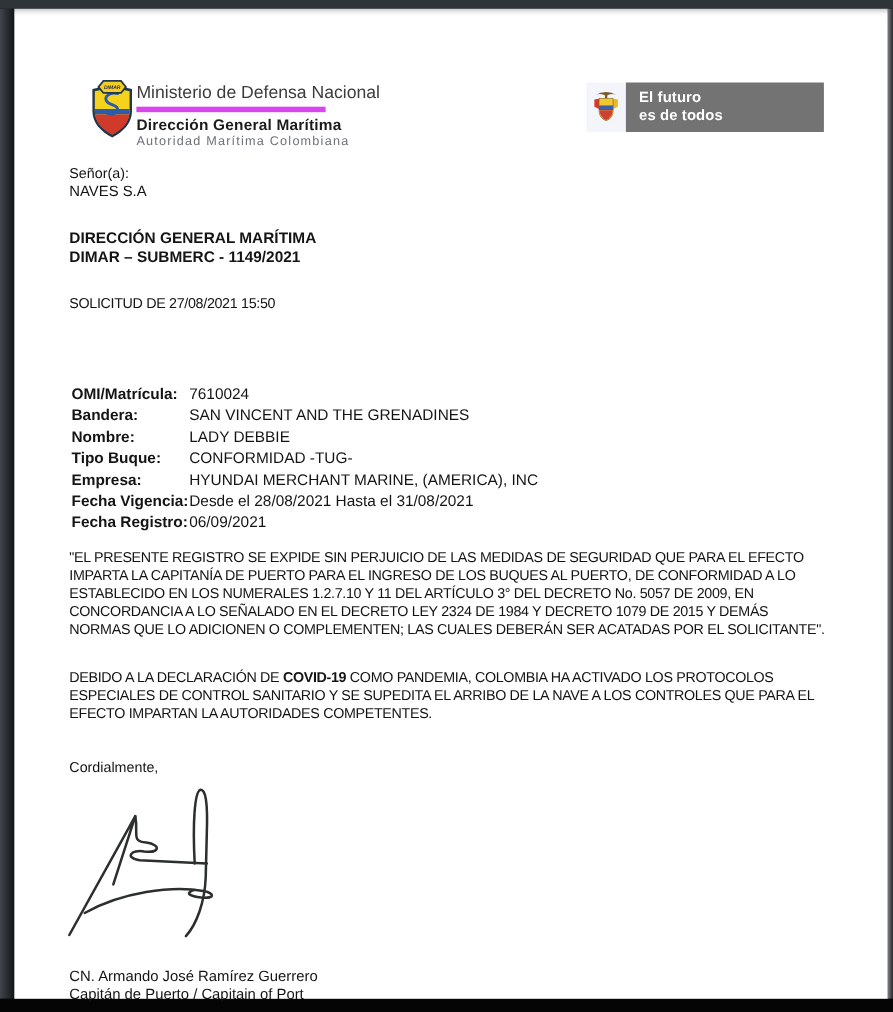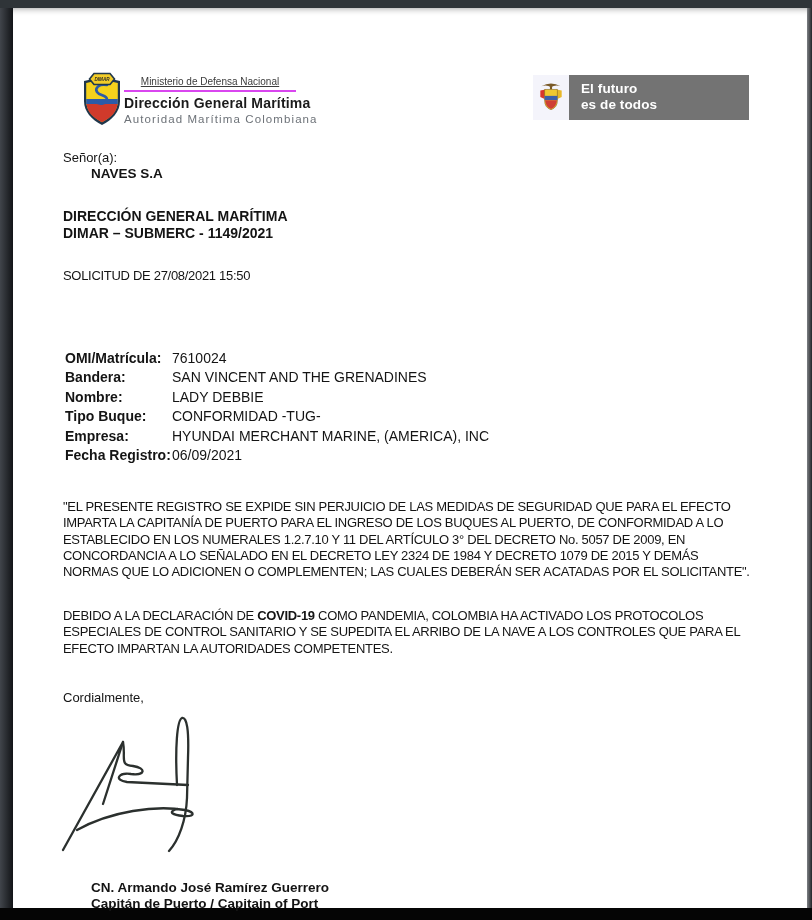--- a/index.html
+++ b/index.html
@@ -13,37 +13,37 @@
                  background:linear-gradient(to right,#7d8084,#232528); }
   .frame-bottom{ position:absolute; left:0; bottom:0; width:812px; height:12px; background:#050505; }
 
   .page { position:absolute; left:13px; top:8px; width:794px; height:900px; background:#ffffff;
           box-shadow: inset 0 7px 7px -7px rgba(0,0,0,.45); color:#141414; }
 
   .abs { position:absolute; }
 
   
   .logo-text { left:111px; top:68px; width:172px; }
-  .logo-ministry { font-size:10px; color:#3c3c3c; text-align:center; padding-bottom:3px;
-                   border-bottom:2px solid #d946ef; white-space:nowrap;text-decoration:underline; }
+  .logo-ministry { font-size:16px; color:#3c3c3c; text-align:center; padding-bottom:3px;
+                   border-bottom:5px solid #d946ef; white-space:nowrap; }
   .logo-title { font-size:14px; font-weight:bold; color:#1b1b1b; margin-top:3px;
                 letter-spacing:.2px; white-space:nowrap; }
   .logo-sub   { font-size:11.5px; color:#6d7278; letter-spacing:1.1px; margin-top:2px; white-space:nowrap; }
 
   
   .banner { left:520px; top:67px; width:216px; height:45px; display:flex; }
   .banner-left  { width:36px; background:#F4F4FB; display:flex; align-items:center; justify-content:center; }
   .banner-mid   { flex:1; color:#fff; font-weight:bold; font-size:13.5px; line-height:16px;
                   padding:6px 0 0 12px; letter-spacing:.1px; }
   .banner-right { width:78px; color:#fff; font-weight:bold; font-size:9.5px; line-height:11.5px;
                   padding:11px 0 0 10px; }
 
   
   .t13  { font-size:13px; }
-  .t13b { font-size:13.5px; font-weight:bold;margin-left:28px; }
+  .t13b { font-size:13.5px; font-weight:normal; }
   .t14b { font-size:14px;  font-weight:bold; }
   .caps { letter-spacing:-0.3px; line-height:16.3px; }
 
   .salutation { left:50px; top:142px; }
   .recipient  { left:50px; top:158px; }
   .org1 { left:50px; top:200px; }
   .org2 { left:50px; top:217px; }
   .solicitud { left:50px; top:260px; }
   .intro { left:50px; top:296px; width:692px; }
 
@@ -129,20 +129,24 @@
     </div>
     <div class="field-row">
       <span class="field-label">Tipo Buque:</span>
       <span class="field-value">CONFORMIDAD -TUG-</span>
     </div>
     <div class="field-row">
       <span class="field-label">Empresa:</span>
       <span class="field-value">HYUNDAI MERCHANT MARINE, (AMERICA), INC</span>
     </div>
     <div class="field-row">
+      <span class="field-label">Fecha Vigencia:</span>
+      <span class="field-value">Desde el 28/08/2021 Hasta el 31/08/2021</span>
+    </div>
+    <div class="field-row">
       <span class="field-label">Fecha Registro:</span>
       <span class="field-value">06/09/2021</span>
     </div>
   </div>
 
   <div class="abs quote t13 caps">"EL PRESENTE REGISTRO SE EXPIDE SIN PERJUICIO DE LAS MEDIDAS DE SEGURIDAD QUE PARA EL EFECTO IMPARTA LA CAPITANÍA DE PUERTO PARA EL INGRESO DE LOS BUQUES AL PUERTO, DE CONFORMIDAD A LO ESTABLECIDO EN LOS NUMERALES 1.2.7.10 Y 11 DEL ARTÍCULO 3° DEL DECRETO No. 5057 DE 2009, EN CONCORDANCIA A LO SEÑALADO EN EL DECRETO LEY 2324 DE 1984 Y DECRETO 1079 DE 2015 Y DEMÁS NORMAS QUE LO ADICIONEN O COMPLEMENTEN; LAS CUALES DEBERÁN SER ACATADAS POR EL SOLICITANTE".</div>
 
   <div class="abs covid t13 caps"><span>DEBIDO A LA DECLARACIÓN DE </span><span style="font-weight:bold">COVID-19</span><span> COMO PANDEMIA, COLOMBIA HA ACTIVADO LOS PROTOCOLOS ESPECIALES DE CONTROL SANITARIO Y SE SUPEDITA EL ARRIBO DE LA NAVE A LOS CONTROLES QUE PARA EL EFECTO IMPARTAN LA AUTORIDADES COMPETENTES.</span></div>
 
   <div class="abs closing t13">Cordialmente,</div>

